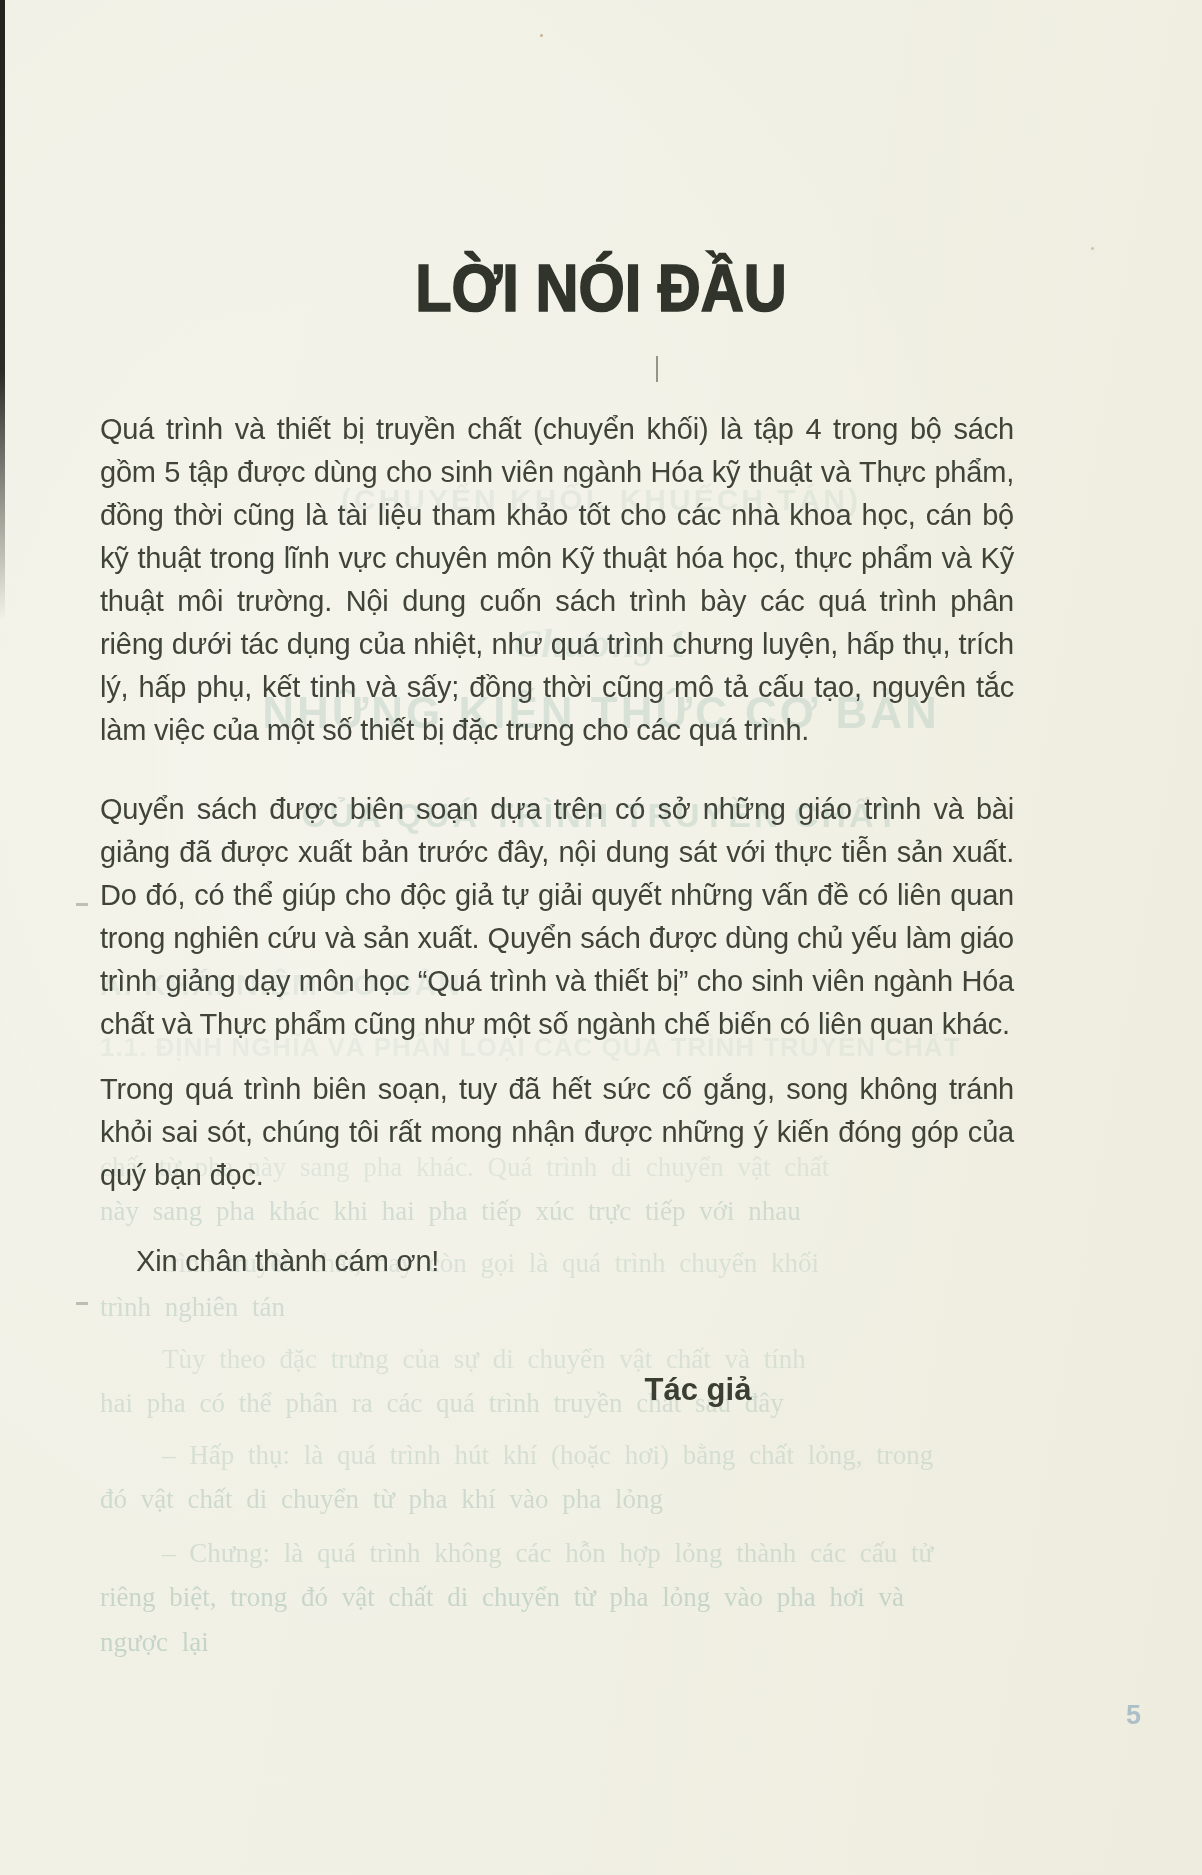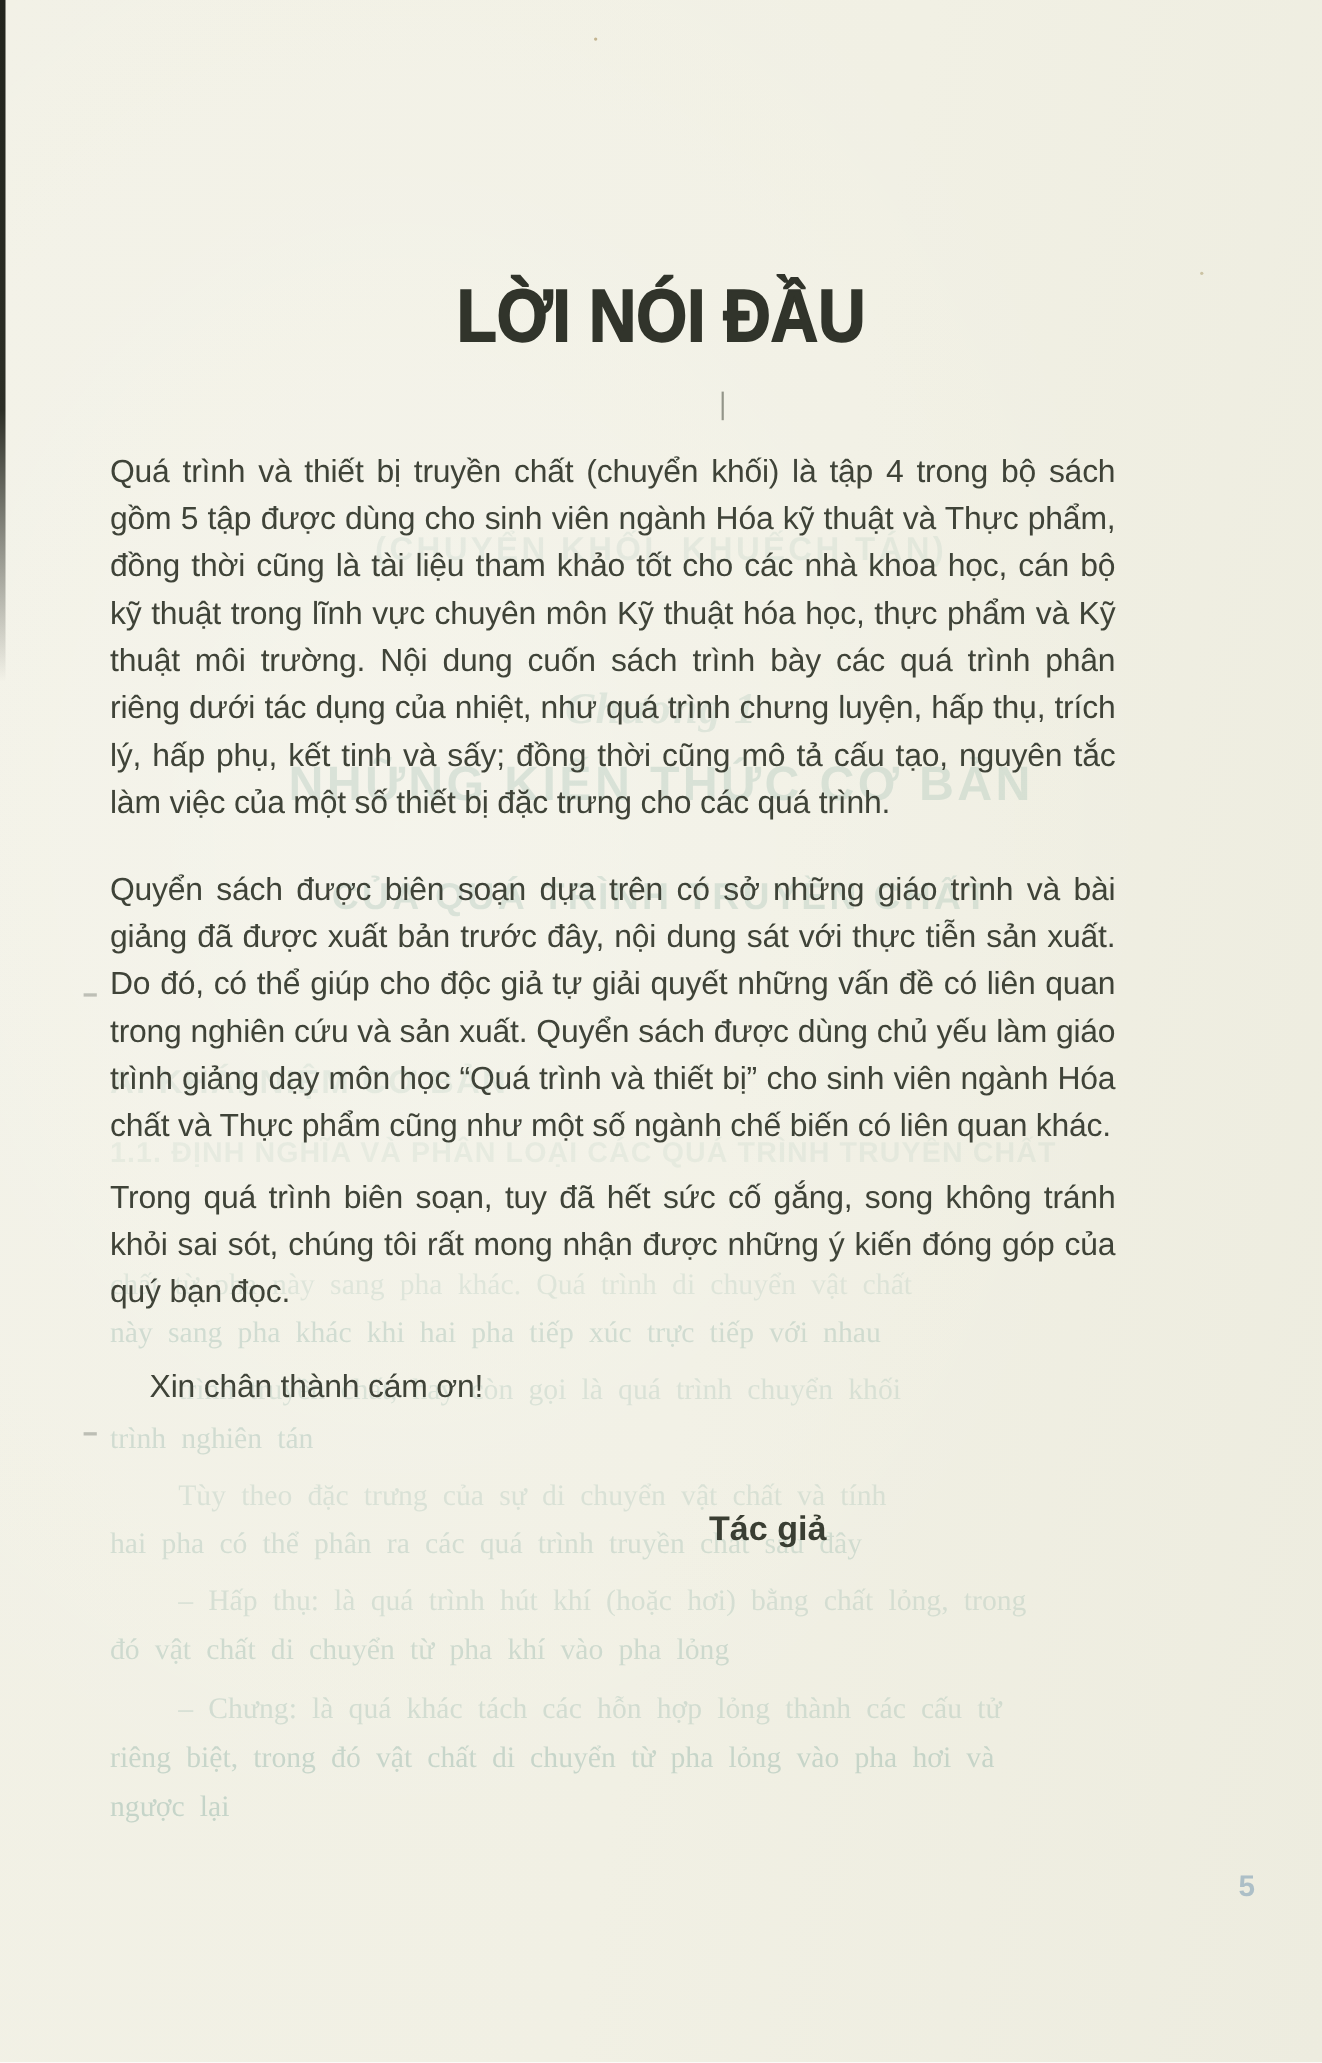--- a/index.html
+++ b/index.html
@@ -126,21 +126,21 @@
     <div class="ghost-h ghost-left" style="top:1000px; left:100px; font-size:26px; opacity:0.12; letter-spacing:1px;">1.1. ĐỊNH NGHĨA VÀ PHÂN LOẠI CÁC QUÁ TRÌNH TRUYỀN CHẤT</div>
 
     <div class="ghost-l" style="top:1152px; left:100px; opacity:0.18;">chất từ pha này sang pha khác. Quá trình di chuyển vật chất</div>
     <div class="ghost-l" style="top:1196px; left:100px; opacity:0.30;">này sang pha khác khi hai pha tiếp xúc trực tiếp với nhau</div>
     <div class="ghost-l" style="top:1248px; left:162px; opacity:0.22;">trình truyền chất, hay còn gọi là quá trình chuyển khối</div>
     <div class="ghost-l" style="top:1292px; left:100px; opacity:0.30;">trình nghiên tán</div>
     <div class="ghost-l" style="top:1344px; left:162px; opacity:0.22;">Tùy theo đặc trưng của sự di chuyển vật chất và tính</div>
     <div class="ghost-l" style="top:1388px; left:100px; opacity:0.28;">hai pha có thể phân ra các quá trình truyền chất sau đây</div>
     <div class="ghost-l" style="top:1440px; left:162px; opacity:0.25;">– Hấp thụ: là quá trình hút khí (hoặc hơi) bằng chất lỏng, trong</div>
     <div class="ghost-l" style="top:1484px; left:100px; opacity:0.32;">đó vật chất di chuyển từ pha khí vào pha lỏng</div>
-    <div class="ghost-l" style="top:1538px; left:162px; opacity:0.28;">– Chưng: là quá khác tách các hỗn hợp lỏng thành các cấu tử</div>
+    <div class="ghost-l" style="top:1538px; left:162px; opacity:0.28;">– Chưng: là quá trình không các hỗn hợp lỏng thành các cấu tử</div>
     <div class="ghost-l" style="top:1582px; left:100px; opacity:0.38;">riêng biệt, trong đó vật chất di chuyển từ pha lỏng vào pha hơi và</div>
     <div class="ghost-l" style="top:1627px; left:100px; opacity:0.40;">ngược lại</div>
   </div>
 
   <h1 class="title">LỜI NÓI ĐẦU</h1>
 
   <p class="body-par p1">Quá trình và thiết bị truyền chất (chuyển khối) là tập 4 trong bộ sách gồm 5 tập được dùng cho sinh viên ngành Hóa kỹ thuật và Thực phẩm, đồng thời cũng là tài liệu tham khảo tốt cho các nhà khoa học, cán bộ kỹ thuật trong lĩnh vực chuyên môn Kỹ thuật hóa học, thực phẩm và Kỹ thuật môi trường. Nội dung cuốn sách trình bày các quá trình phân riêng dưới tác dụng của nhiệt, như quá trình chưng luyện, hấp thụ, trích lý, hấp phụ, kết tinh và sấy; đồng thời cũng mô tả cấu tạo, nguyên tắc làm việc của một số thiết bị đặc trưng cho các quá trình.</p>
   <p class="body-par p2">Quyển sách được biên soạn dựa trên có sở những giáo trình và bài giảng đã được xuất bản trước đây, nội dung sát với thực tiễn sản xuất. Do đó, có thể giúp cho độc giả tự giải quyết những vấn đề có liên quan trong nghiên cứu và sản xuất. Quyển sách được dùng chủ yếu làm giáo trình giảng dạy môn học “Quá trình và thiết bị” cho sinh viên ngành Hóa chất và Thực phẩm cũng như một số ngành chế biến có liên quan khác.</p>
   <p class="body-par p3">Trong quá trình biên soạn, tuy đã hết sức cố gắng, song không tránh khỏi sai sót, chúng tôi rất mong nhận được những ý kiến đóng góp của quý bạn đọc.</p>
   <p class="body-par p4">Xin chân thành cám ơn!</p>

